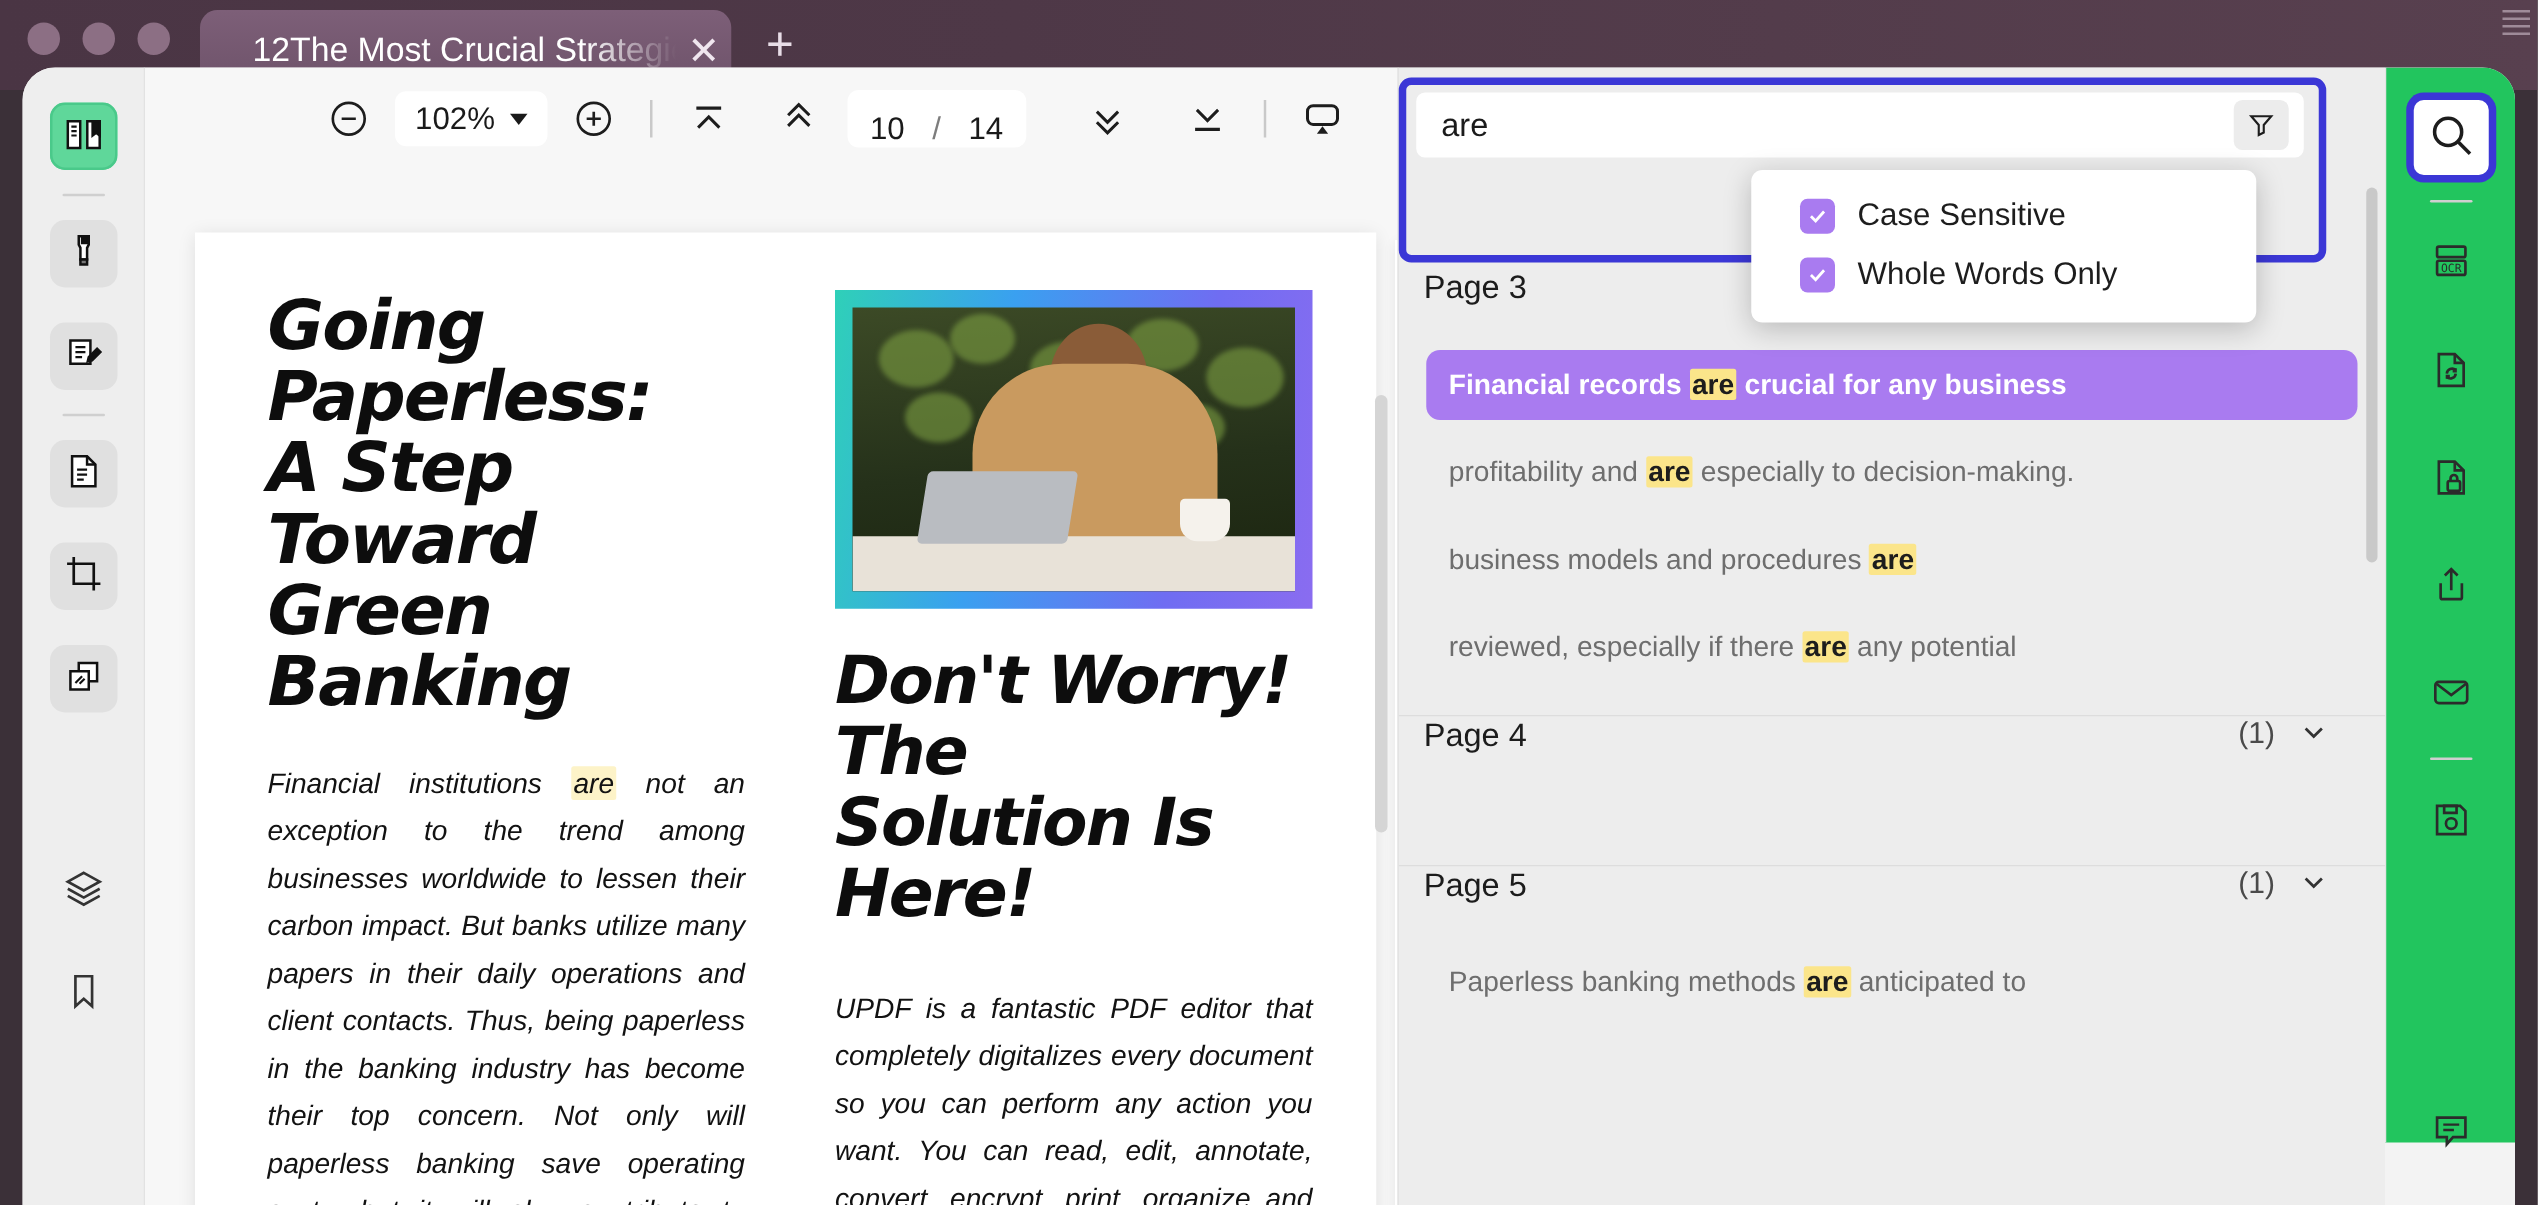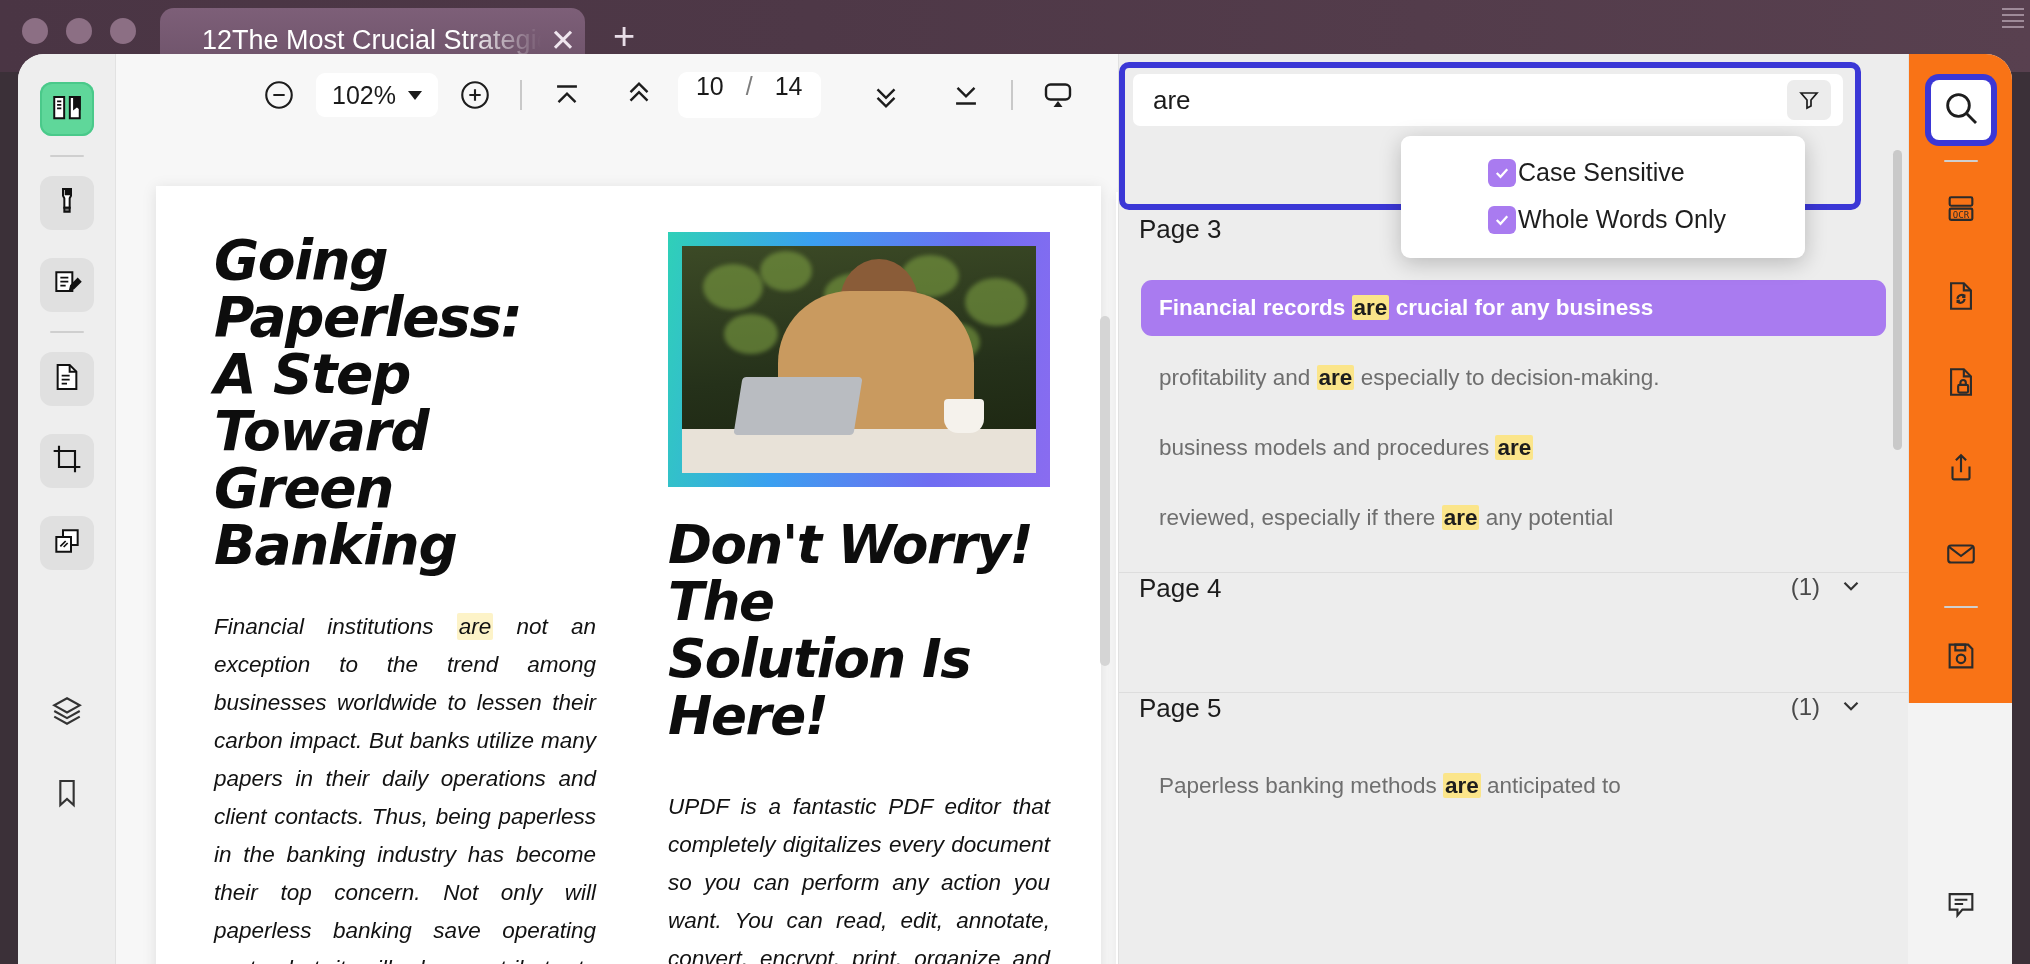--- a/index.html
+++ b/index.html
@@ -78,21 +78,21 @@
   }
   .zoom-box {
     display: flex; align-items: center; gap: 12px;
     background: #ffffff; border-radius: 9px;
     height: 44px; padding: 0 16px; margin: 0 14px; cursor: pointer;
   }
   .zoom-val { font-size: 25px; color: #1a1a1a; }
   .caret-dn { width: 0; height: 0; border-left: 7px solid transparent; border-right: 7px solid transparent; border-top: 9px solid #1a1a1a; }
   .tb-div { width: 2px; height: 30px; background: #c9c9c9; margin: 0 22px; }
   .page-box {
-    display: flex; align-items: flex-start; justify-content: center; gap: 22px;
+    display: flex; align-items: flex-end; justify-content: center; gap: 22px;
     background: #ffffff; border-radius: 9px; height: 46px; min-width: 124px;
     padding: 0 18px; margin: 0 16px; font-size: 25px; color: #1a1a1a;
   }
   .page-box .sl { color: #7d7d7d; }
   .page-cur { cursor: text; }
 
   
   .pagewrap { position: absolute; left: 0; top: 82px; right: 0; bottom: 0; overflow: hidden; font-style: italic; }
   .doc-page {
     position: absolute; left: 40px; top: 50px;
@@ -162,21 +162,21 @@
     width: 44px; height: 40px; border-radius: 7px; background: #ececec;
     display: flex; align-items: center; justify-content: center; cursor: pointer;
   }
 
   .filter-menu {
     position: absolute; left: 282px; top: 82px; width: 404px;
     background: #ffffff; border-radius: 9px;
     box-shadow: 0 5px 22px rgba(0,0,0,.22);
     padding: 13px 0 15px 0; z-index: 6;
   }
-  .fm-row { display: flex; align-items: center; gap: 2px; height: 47px; padding-left: 39px; cursor: pointer; margin-left: 48px; }
+  .fm-row { display: flex; align-items: center; gap: 18px; height: 47px; padding-left: 39px; cursor: pointer; }
   .fm-chk {
     width: 28px; height: 28px; border-radius: 6px; background: #a97bf0;
     display: flex; align-items: center; justify-content: center; flex: none;
   }
   .fm-chk svg { display: block; }
   .fm-label { font-size: 25px; color: #1d1d1d; }
 
   .result-scroll { position: absolute; left: 0; top: 160px; right: 0; bottom: 0; overflow: hidden; }
   .pg-head {
     display: flex; align-items: flex-start; height: 66px; padding: 0 44px 0 20px;
@@ -190,22 +190,22 @@
     font-size: 22.5px; line-height: 30px; color: #6e6e6e; cursor: pointer;
   }
   .res-item.sel { background: #a97bf0; color: #ffffff; font-weight: 700; border-radius: 11px; }
   .res-item mark { background: #fbe58a; color: #1d1d1d; font-weight: 700; padding: 0 2px; border-radius: 2px; }
   .res-item.sel mark { background: #fbe58a; color: #1d1d1d; }
   .res-gap { height: 14px; }
   .panel-scroll { position: absolute; right: 6px; top: 96px; width: 9px; height: 300px; border-radius: 6px; background: #c9c9c9; cursor: pointer; }
 
   
   .right-rail {
-    position: absolute; right: 0; top: 0; width: 104px; height: 649px;
-    background: #f97316; border-left: 1px solid #e3e3e3;
+    position: absolute; right: 0; top: 0; width: 104px; height: 860px;
+    background: #22c55e; border-left: 1px solid #e3e3e3;
   }
   .rr-btn {
     width: 60px; height: 60px; margin: 0 auto; border-radius: 10px;
     display: flex; align-items: center; justify-content: center; cursor: pointer; color: #2b2b2b;
   }
   .rr-btn.active { background: #ffffff; box-shadow: 0 0 0 6px #3b37d6; border-radius: 8px; }
   .rr-sep { width: 34px; height: 2px; background: #cfcfcf; margin: 20px auto; border-radius: 2px; }
   .rr-gap { height: 26px; }
 </style>
 </head>

